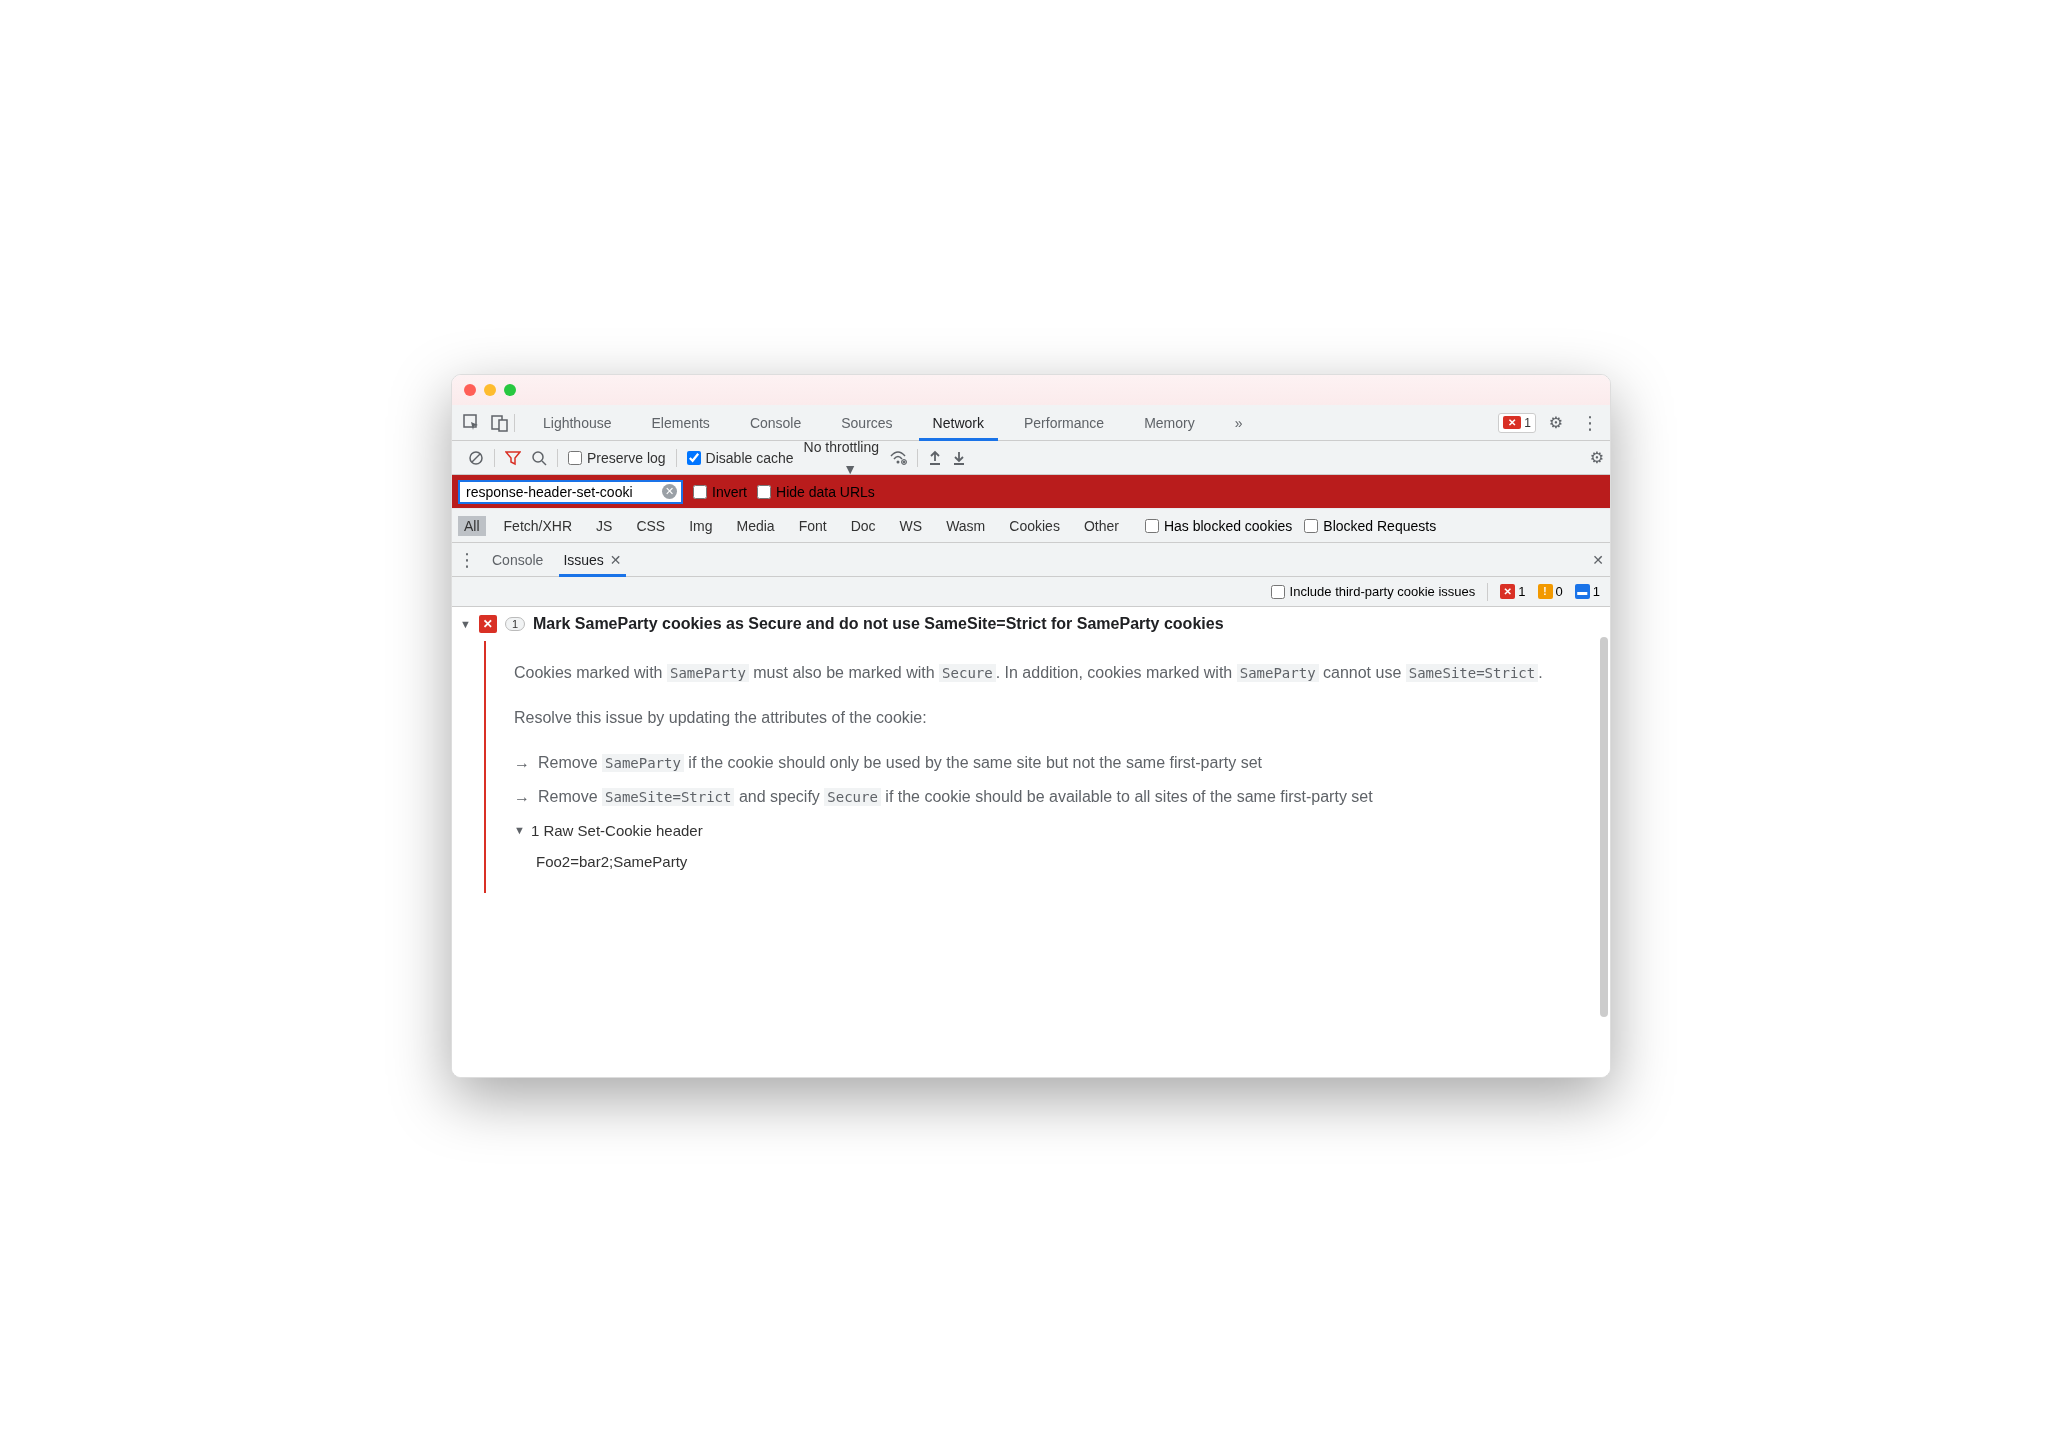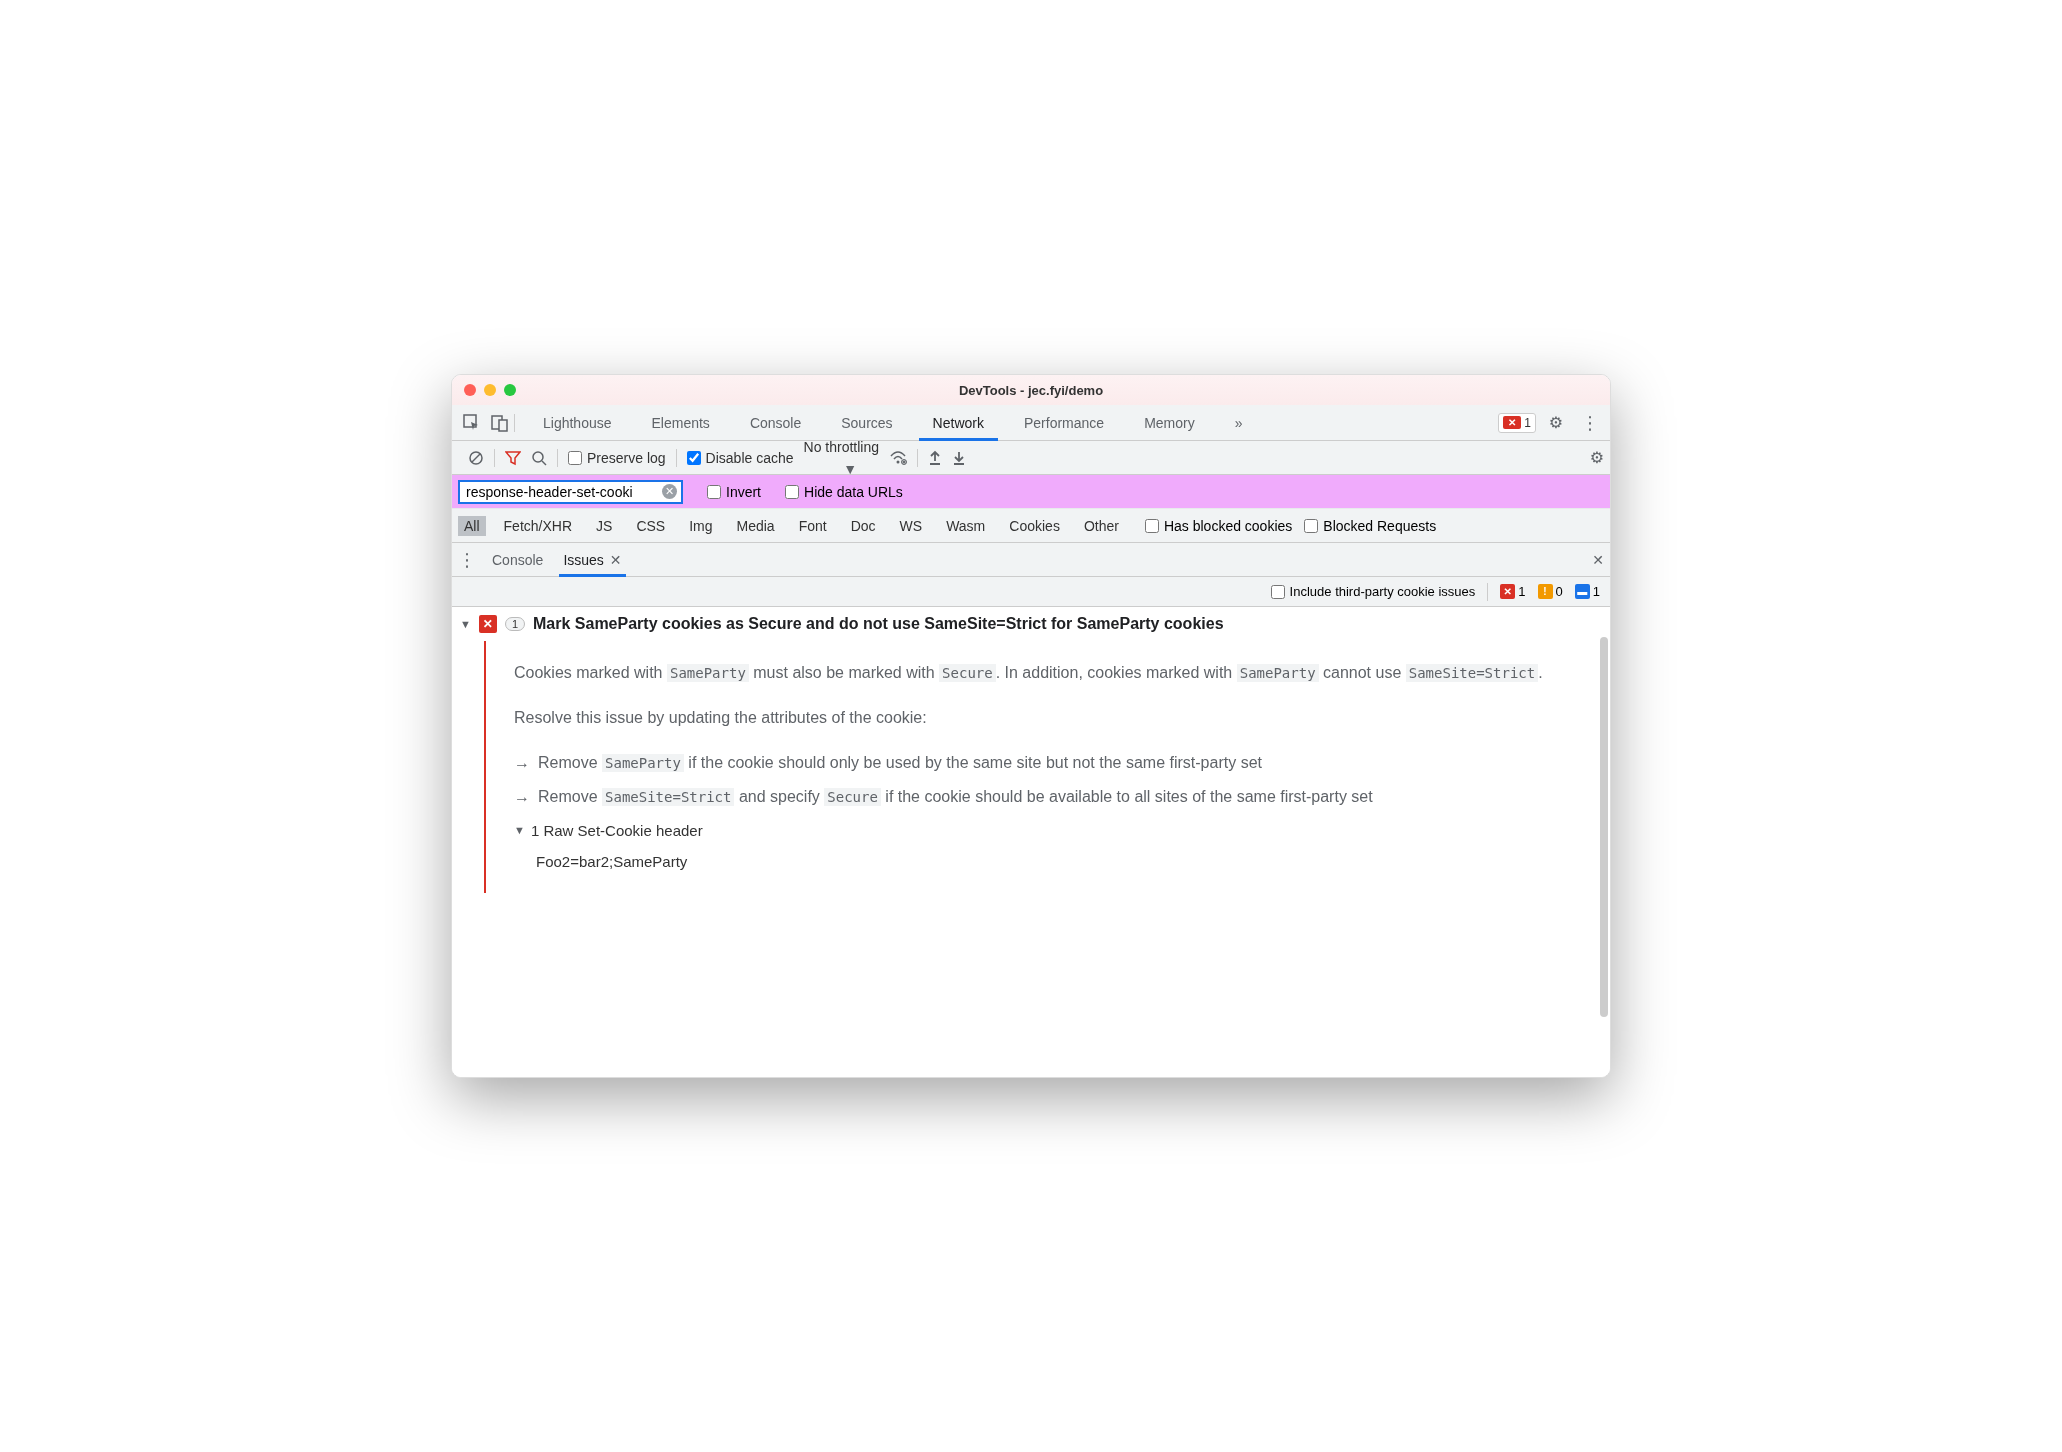--- a/index.html
+++ b/index.html
@@ -67,26 +67,26 @@
 }
 .record-dot { width: 14px; height: 14px; border-radius: 50%; background: #d93025; }
 .divider { width: 1px; height: 18px; background: #ccc; }
 .funnel { color: #d93025; }
 .lbl { display: flex; align-items: center; gap: 5px; }
 .lbl input[type=checkbox] { width: 14px; height: 14px; }
 .throttle { display: flex; align-items: center; gap: 6px; flex-direction: column; }
 
 .filter-row {
   height: 34px;
-  background: #f0abfc;
+  background: #b91c1c;
   border-bottom: 1px solid #e8eaed;
   display: flex;
   align-items: center;
   padding: 0 6px;
-  gap: 24px;
+  gap: 10px;
   font-size: 14px;
 }
 .filter-input-wrap {
   display: flex;
   align-items: center;
   border: 2px solid #1a73e8;
   background: #fff;
   height: 24px;
   padding: 0 4px 0 2px;
 }
@@ -197,21 +197,20 @@
 <body>
 
 <div class="window">
 
   <div class="titlebar">
     <div class="traffic">
       <span class="tl-close"></span>
       <span class="tl-min"></span>
       <span class="tl-max"></span>
     </div>
-    <div class="title">DevTools - jec.fyi/demo</div>
   </div>
 
   <div class="main-toolbar">
     <div class="icon-btn">
       <svg width="18" height="18" viewBox="0 0 18 18">
           <rect x="1" y="1" width="12" height="12" fill="none" stroke="#5f6368" stroke-width="1.5"></rect>
           <path d="M8 8 L15 11 L11 12 L10 16 Z" fill="#5f6368"></path>
         </svg>
     </div>
     <div class="icon-btn">

